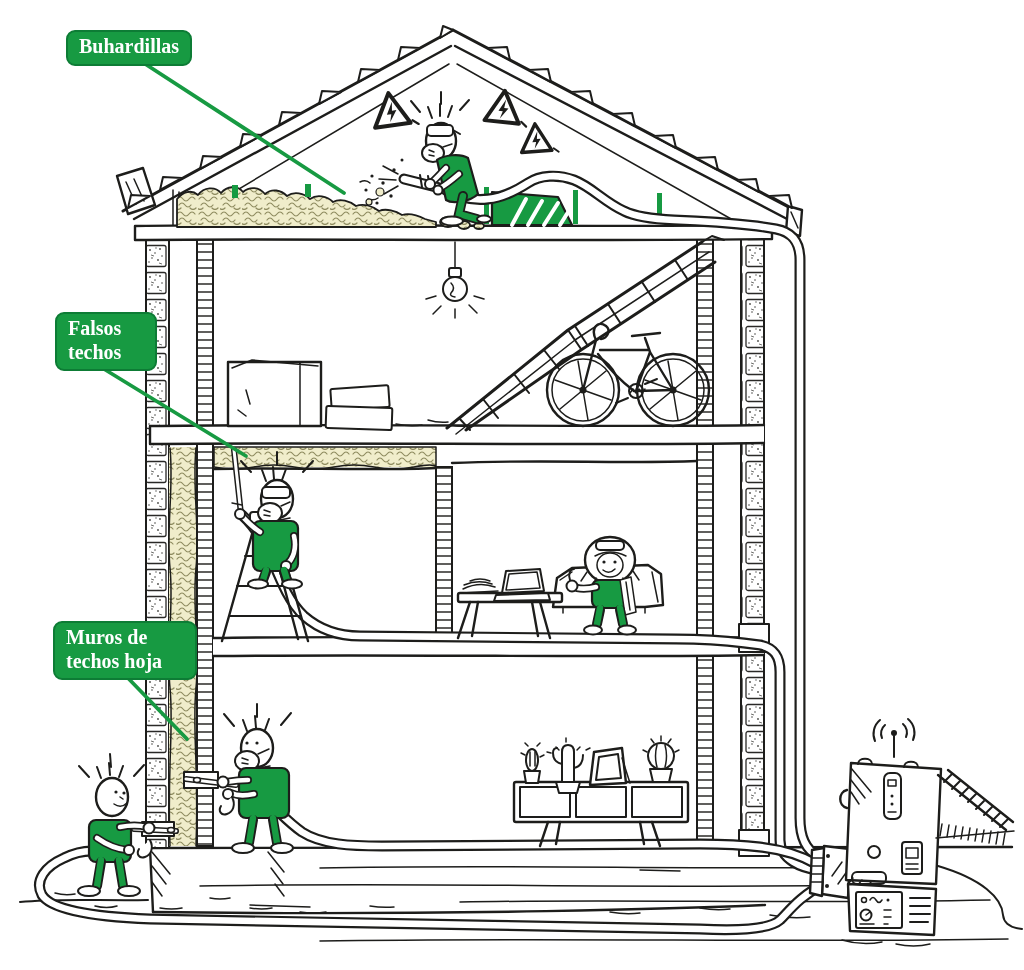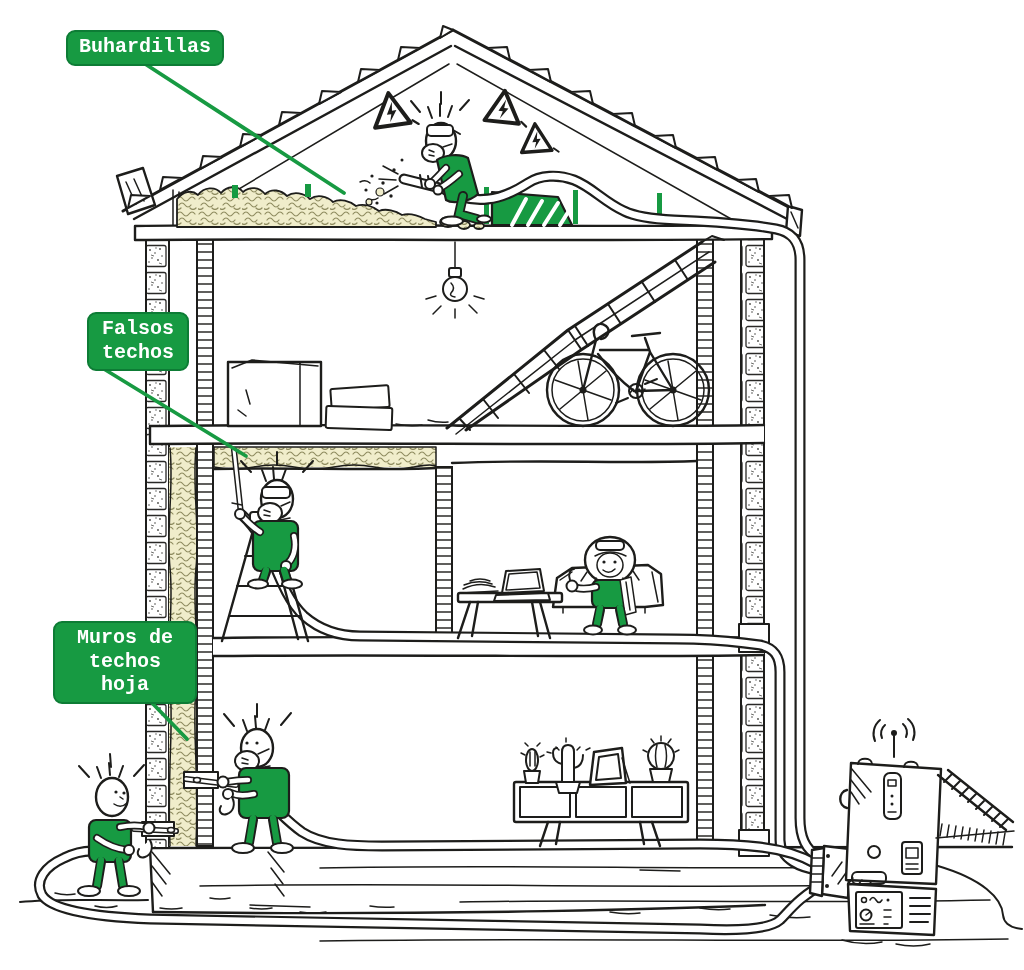--- a/index.html
+++ b/index.html
@@ -1,20 +1,20 @@
 <!DOCTYPE html>
 <html style="--green: #179A42; --green-dark: #0D7C35; --ins: #F0EDCB; --ink: #1D1D1B; --paper: #FFFFFF;"><head>
 <meta charset="utf-8">
 <style>
   :root{
     --green:#179A42; --green-dark:#0D7C35; --ins:#F0EDCB; --ink:#1D1D1B; --paper:#FFFFFF;
   }
   html,body{margin:0;padding:0;background:var(--paper);}
   .stage{position:relative;width:1024px;height:970px;background:var(--paper);overflow:hidden;
-         font-family:Liberation Mono, monospace;text-align:center;}
+         font-family:Liberation Serif, serif;}
   .stage svg{position:absolute;left:0;top:0;}
   
   .s   {stroke:var(--ink);fill:none;stroke-width:2.4;stroke-linecap:round;stroke-linejoin:round;}
   .sf  {stroke:var(--ink);fill:#fff;stroke-width:2.4;stroke-linecap:round;stroke-linejoin:round;}
   .sfg {stroke:var(--ink);fill:var(--green);stroke-width:2.2;stroke-linecap:round;stroke-linejoin:round;}
   .g   {fill:var(--green);stroke:none;}
   .thin{stroke-width:1.5;} .t2{stroke-width:2;} .t3{stroke-width:3;}
   .insf{fill:url(#squig);stroke:var(--ink);stroke-width:1.8;stroke-linejoin:round;}
   .tubo{stroke:var(--ink);stroke-width:11;fill:none;stroke-linecap:round;stroke-linejoin:round;}
   .tubi{stroke:#fff;stroke-width:6.6;fill:none;stroke-linecap:round;stroke-linejoin:round;}
@@ -436,15 +436,15 @@
   </g>
 
   <g>
     <path class="lead" d="M136,58 L344,193"></path>
     <path class="lead" d="M104,369 L246,456"></path>
     <path class="lead" d="M126,676 L187,739"></path>
   </g>
 </svg>
 
 <div class="label" style="left:66px;top:30px;">Buhardillas</div>
-<div class="label" style="left:55px;top:312px;width:76px;margin-left:32px;">Falsos techos</div>
+<div class="label" style="left:55px;top:312px;width:76px;">Falsos techos</div>
 <div class="label" style="left:53px;top:621px;width:118px;">Muros de techos hoja</div>
 </div>
 
 </body></html>

